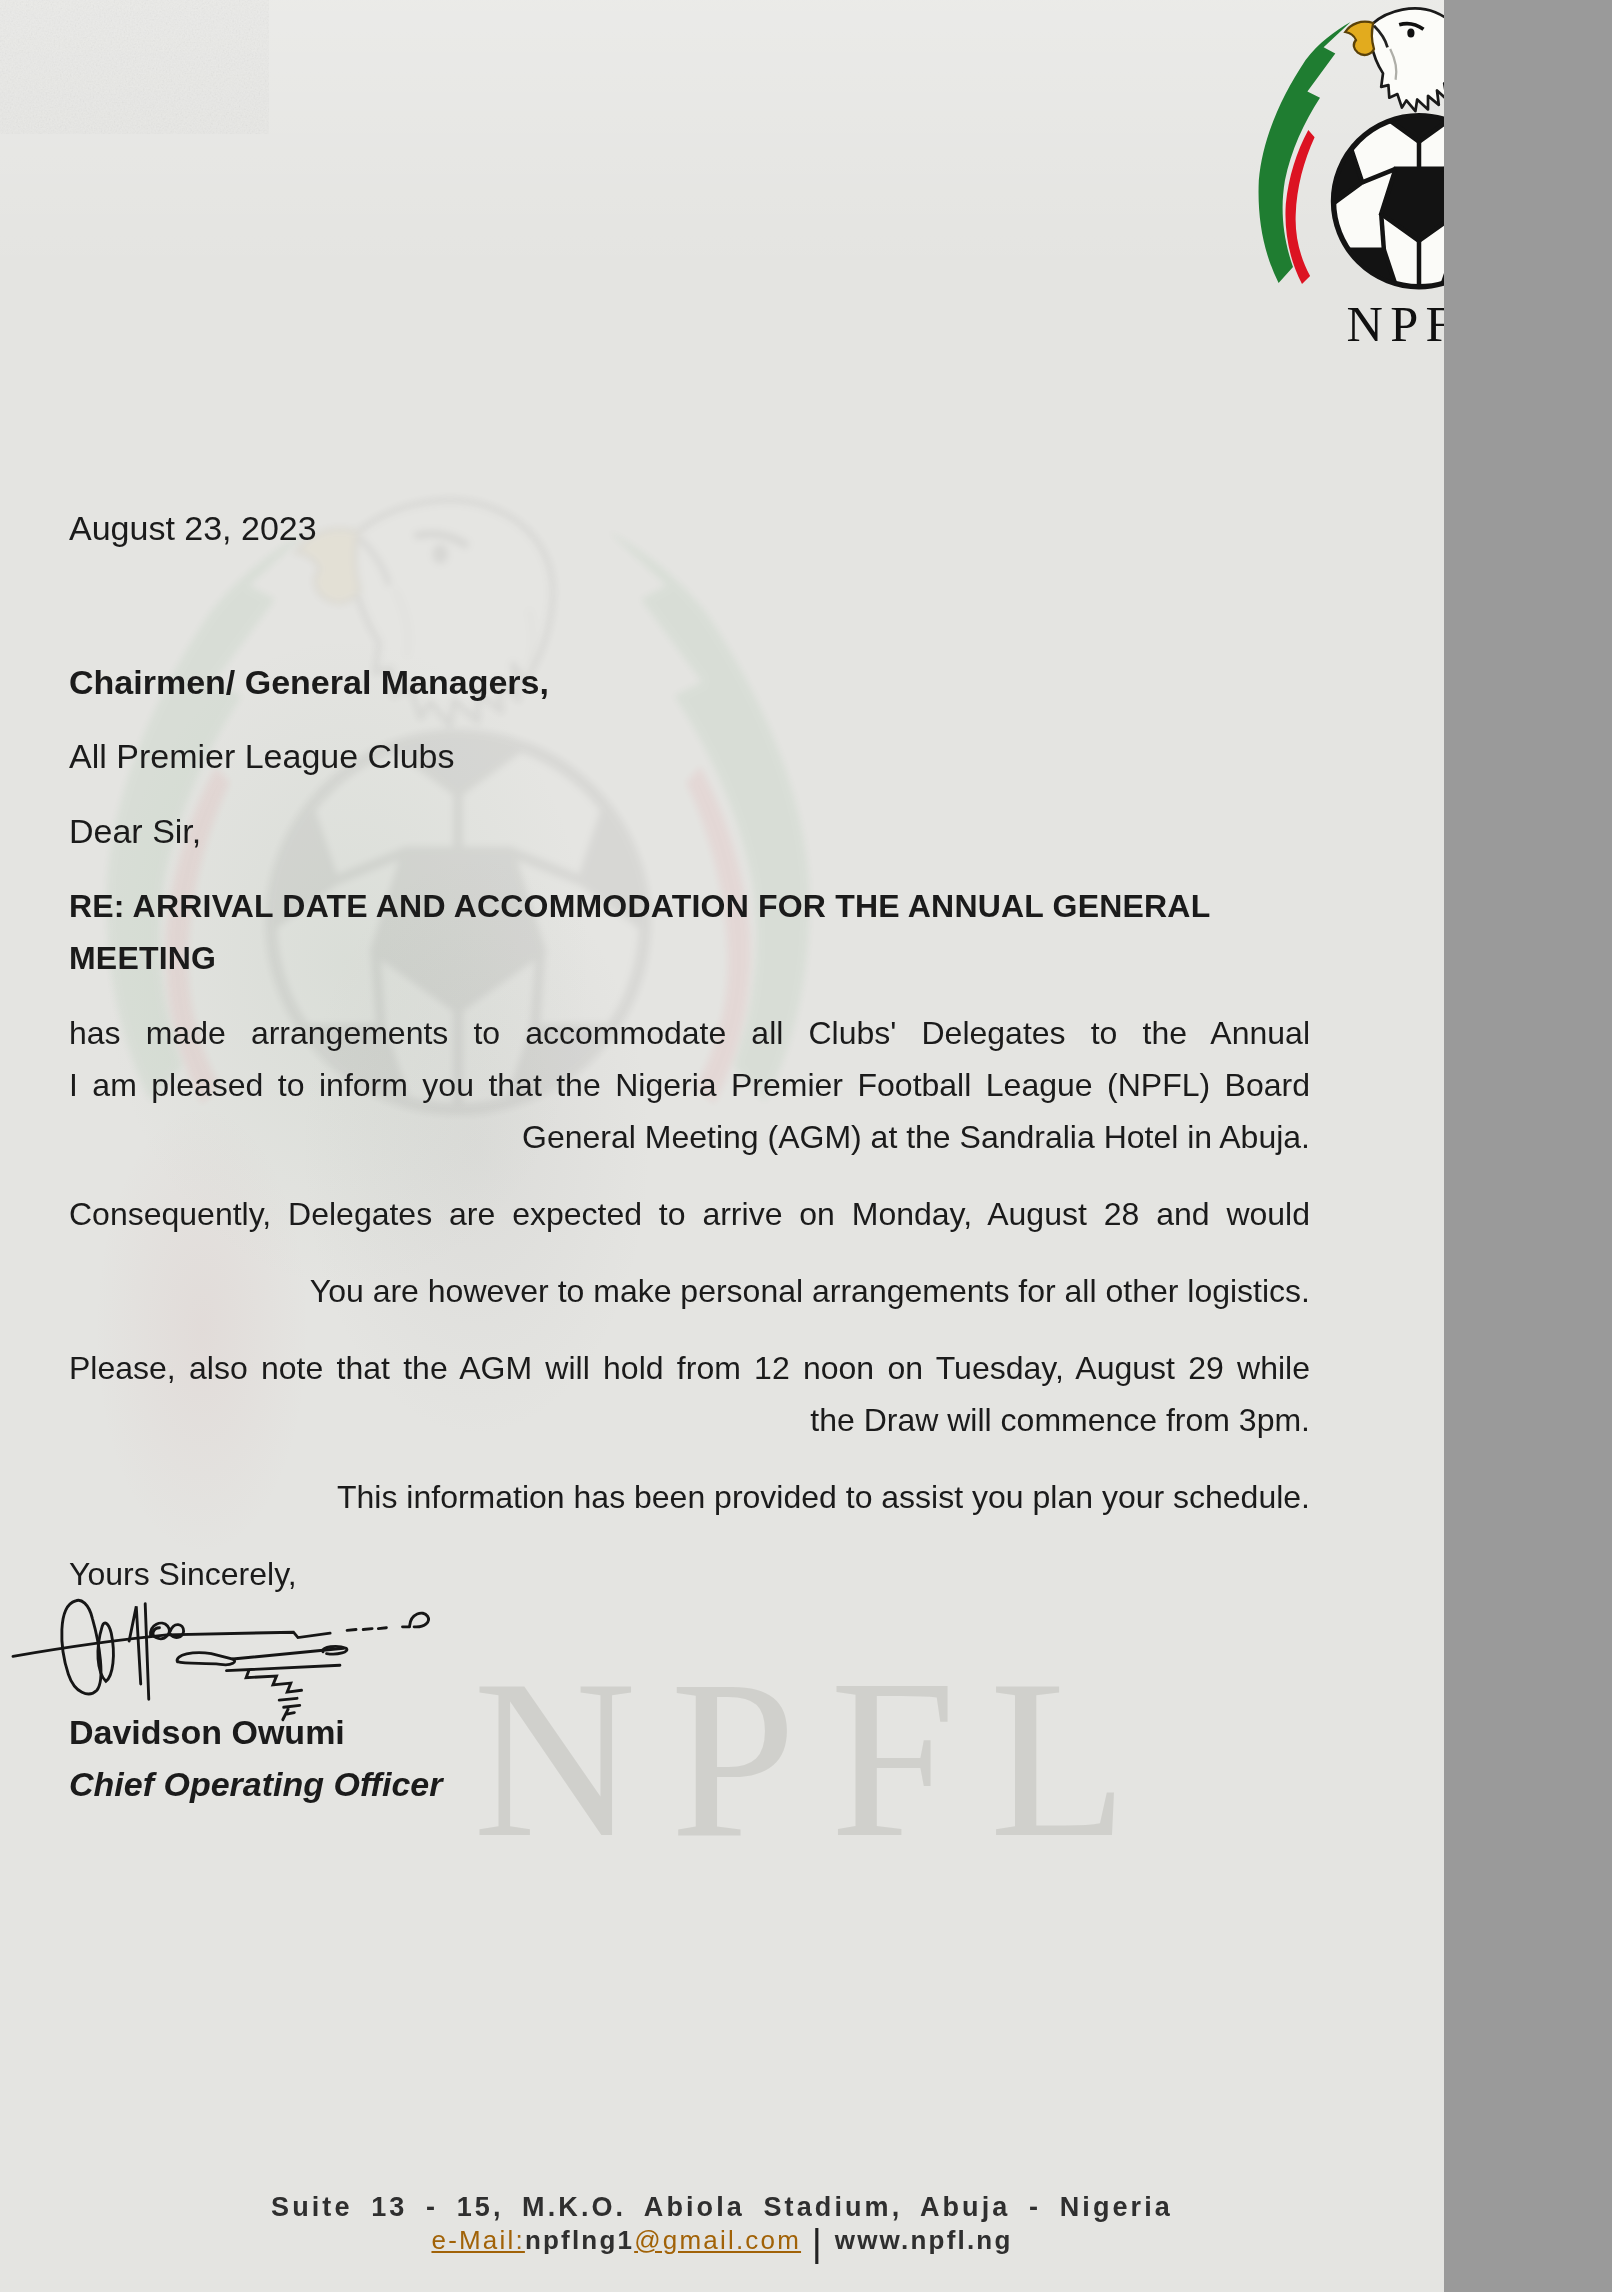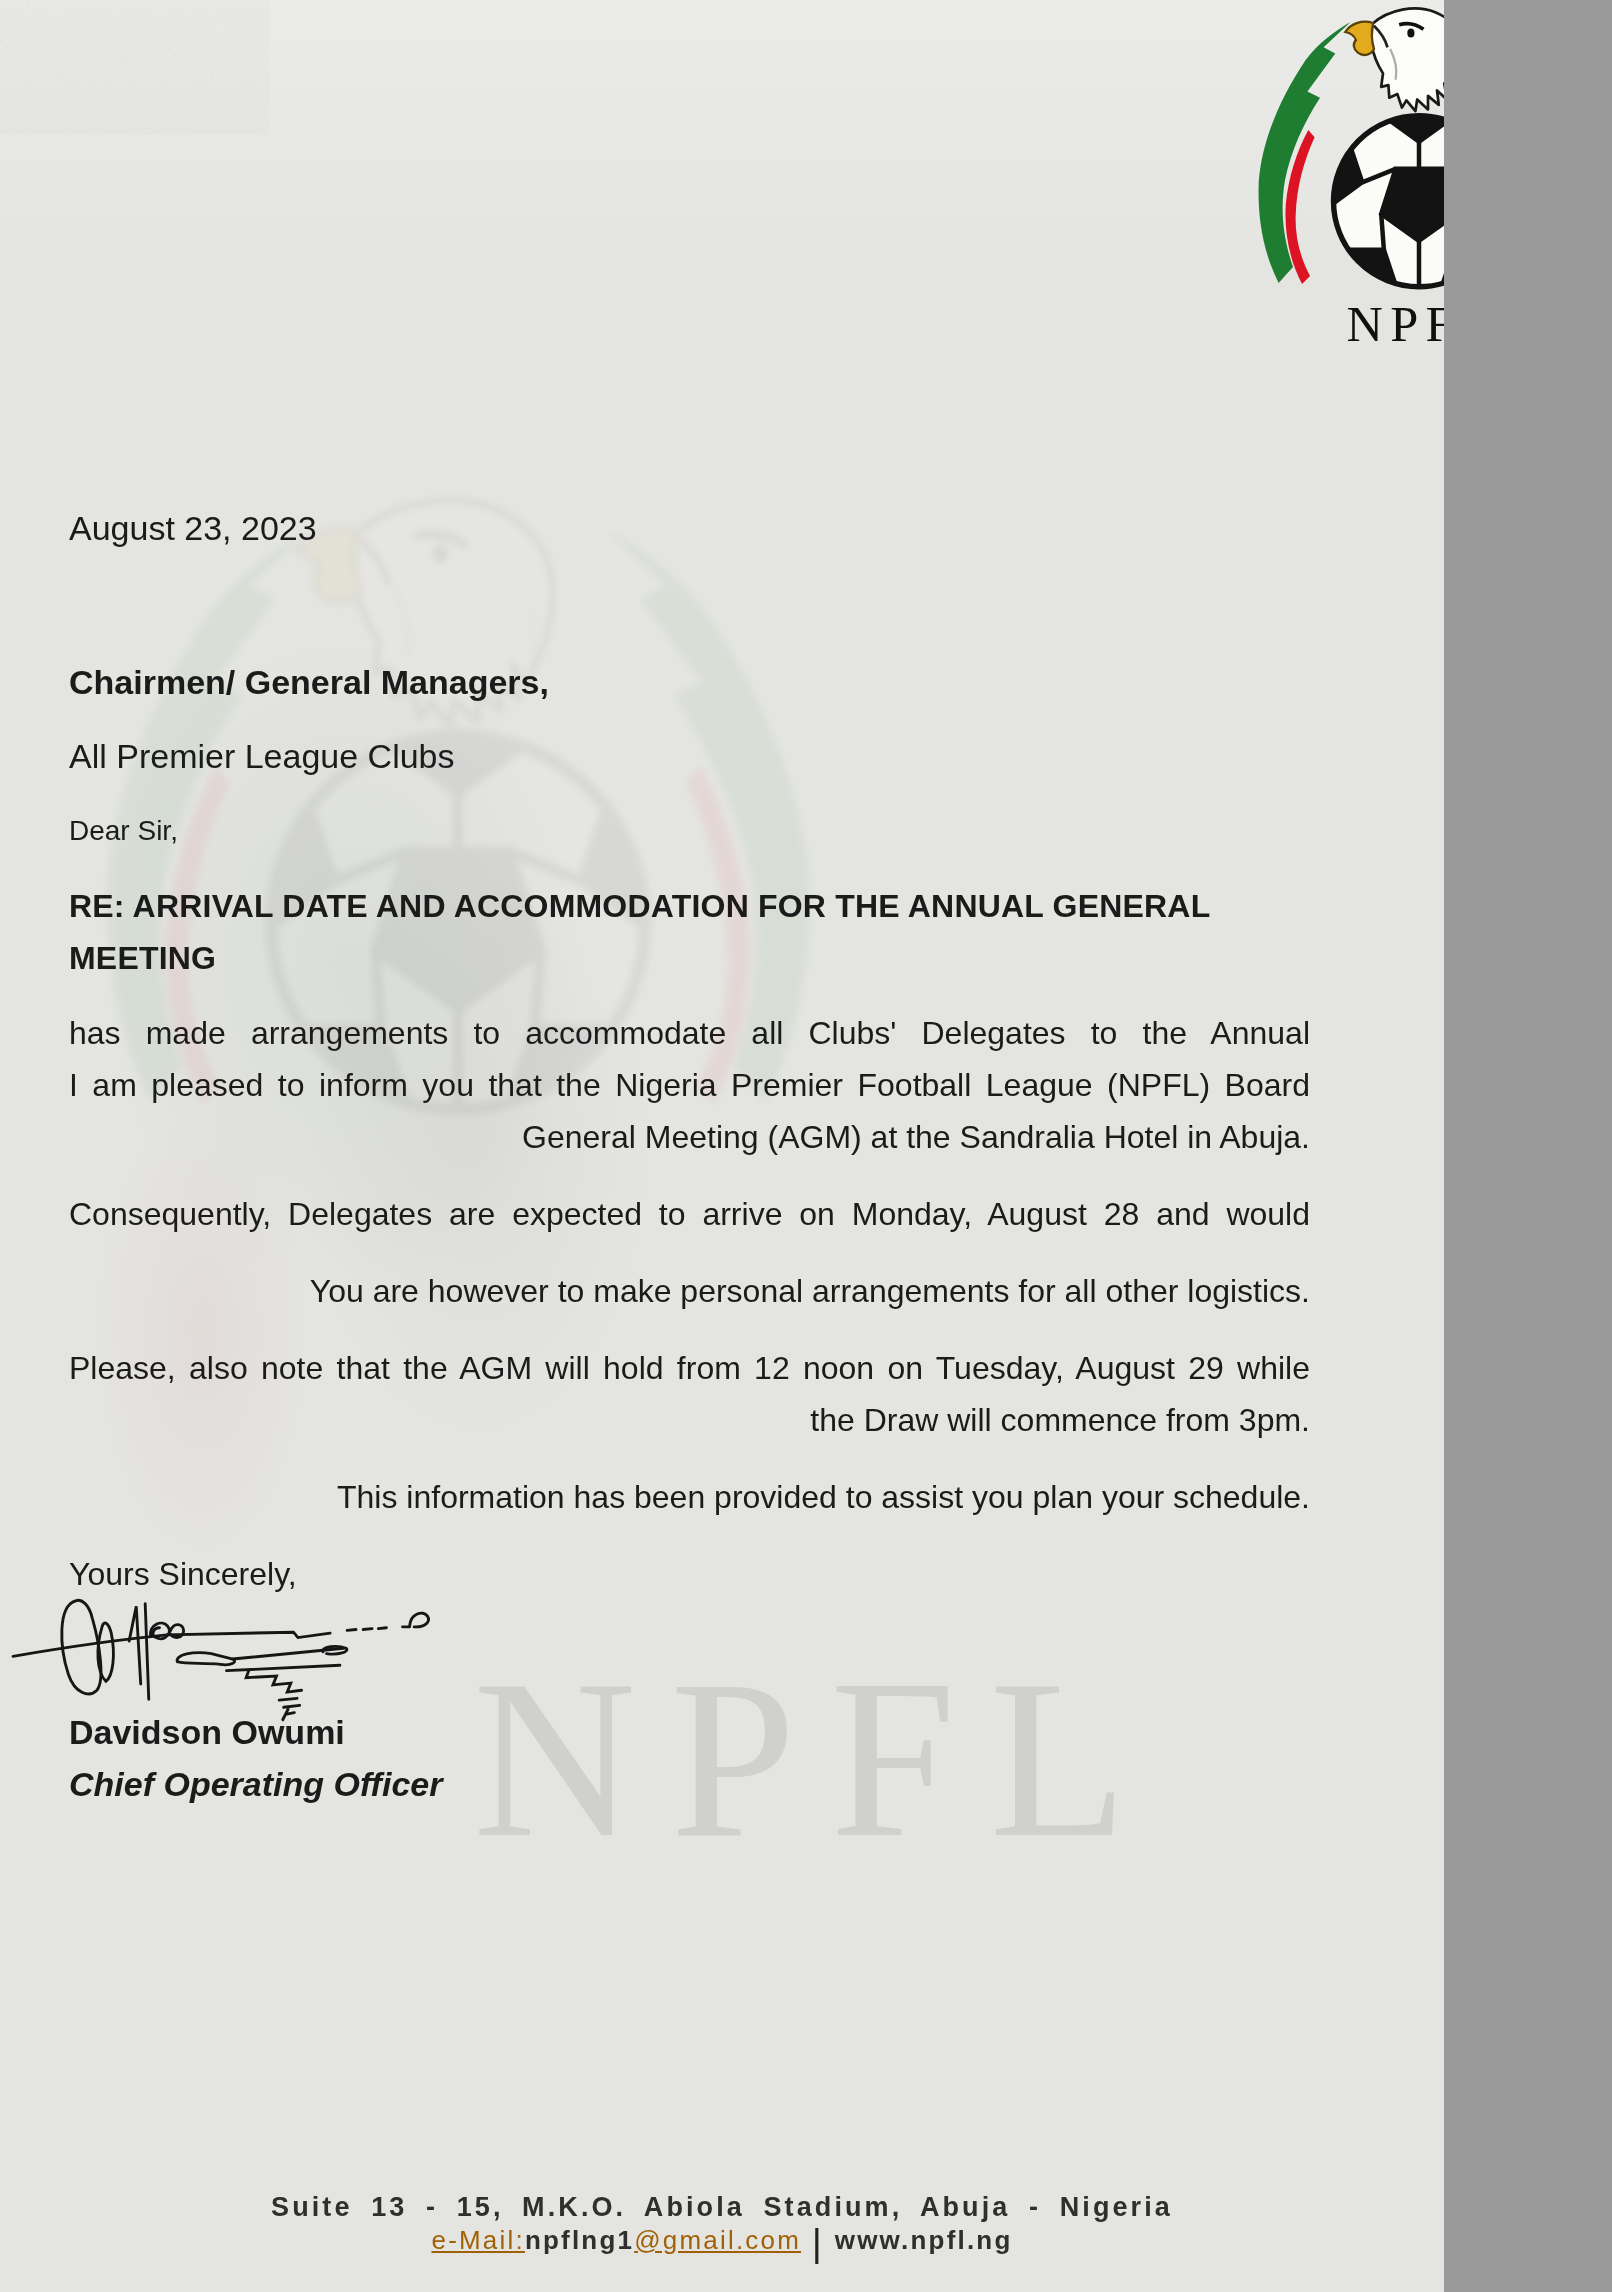--- a/index.html
+++ b/index.html
@@ -21,21 +21,21 @@
            opacity:0.055;filter:blur(3.6px);}
   .wm-text{position:absolute;left:473px;top:1646px;z-index:2;
            font-family:"Liberation Serif",serif;font-size:226px;line-height:1;
            letter-spacing:34px;color:#6e6e64;opacity:0.16;}
 
   
   .letter{position:relative;z-index:3;padding:502px 134px 0 69px;font-size:32px;line-height:52px;}
   .date{margin:0 0 102px 0;font-size:34px;}
   .recip1{margin:0 0 21.5px 0;font-size:34px;font-weight:bold;}
   .recip2{margin:0 0 23px 0;font-size:34px;}
-  .salut{margin:0 0 23px 0;font-size:28px;}
+  .salut{margin:0 0 23px 0;font-size:34px;}
   .subject{margin:0 0 23px 0;font-size:32px;font-weight:bold;letter-spacing:0.2px;}
   .para{margin:0 0 25px 0;}
   .jline{text-align:justify;text-align-last:justify;}
   .lline{text-align:right;}
   .closing{margin:0;}
   .sig-name{margin:106px 0 0 0;font-size:34px;font-weight:bold;}
   .sig-title{margin:0;font-size:34px;font-weight:bold;font-style:italic;}
 
   .signature{position:absolute;left:4.5px;top:1592px;width:627px;height:134px;z-index:4;}
 

